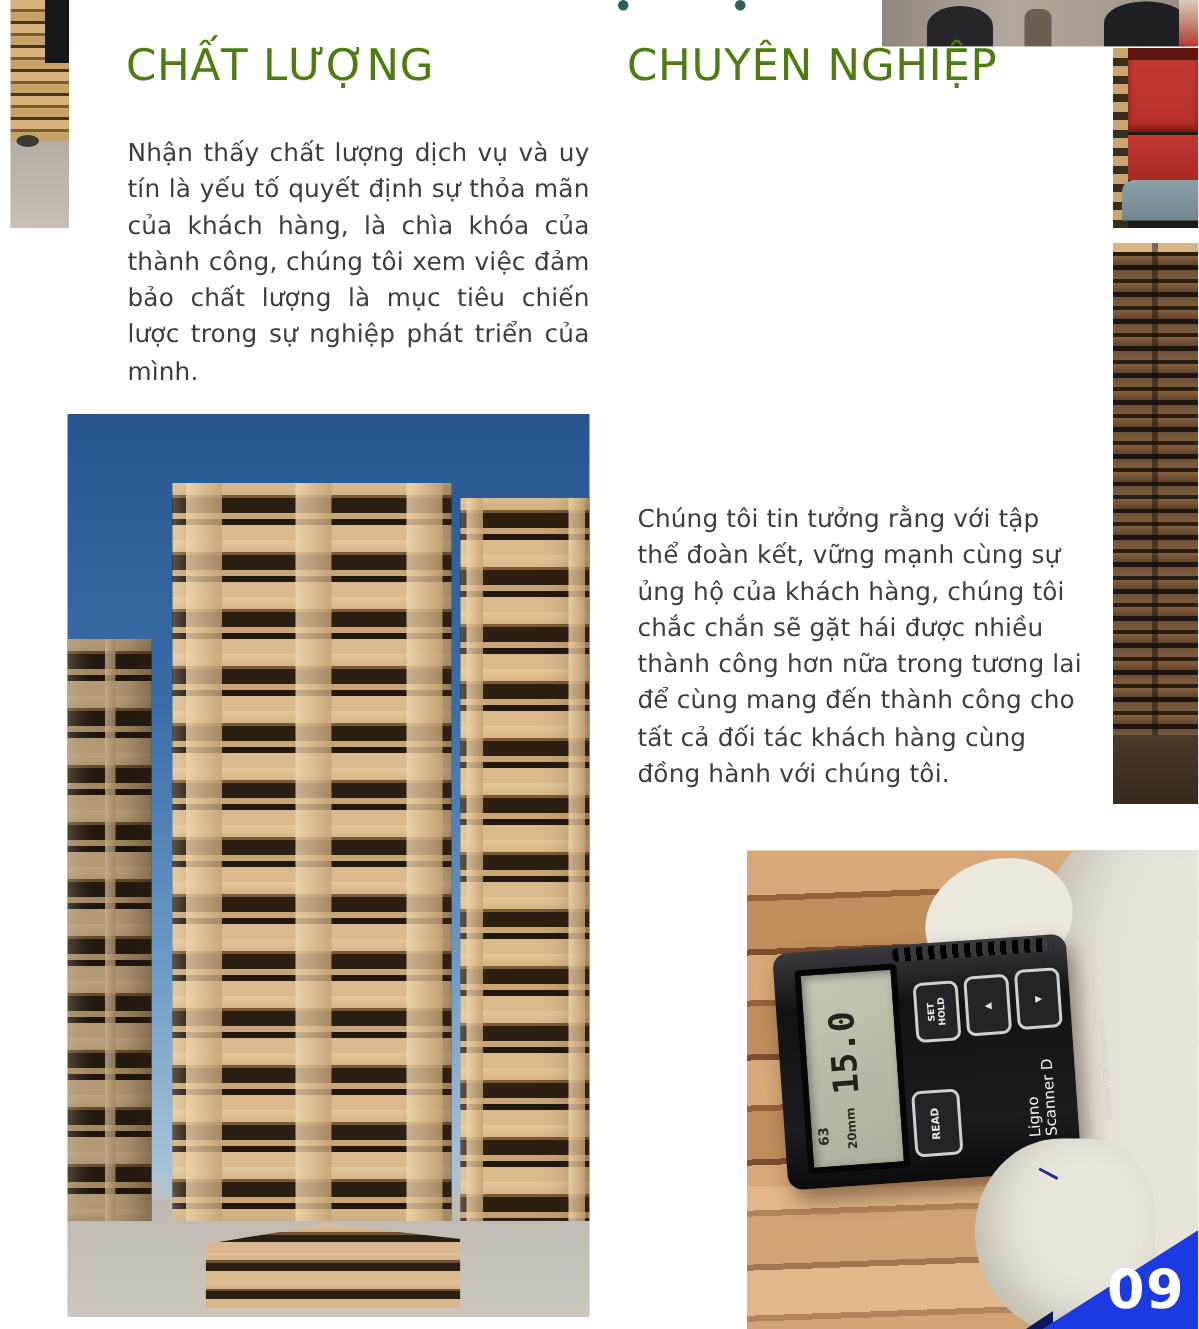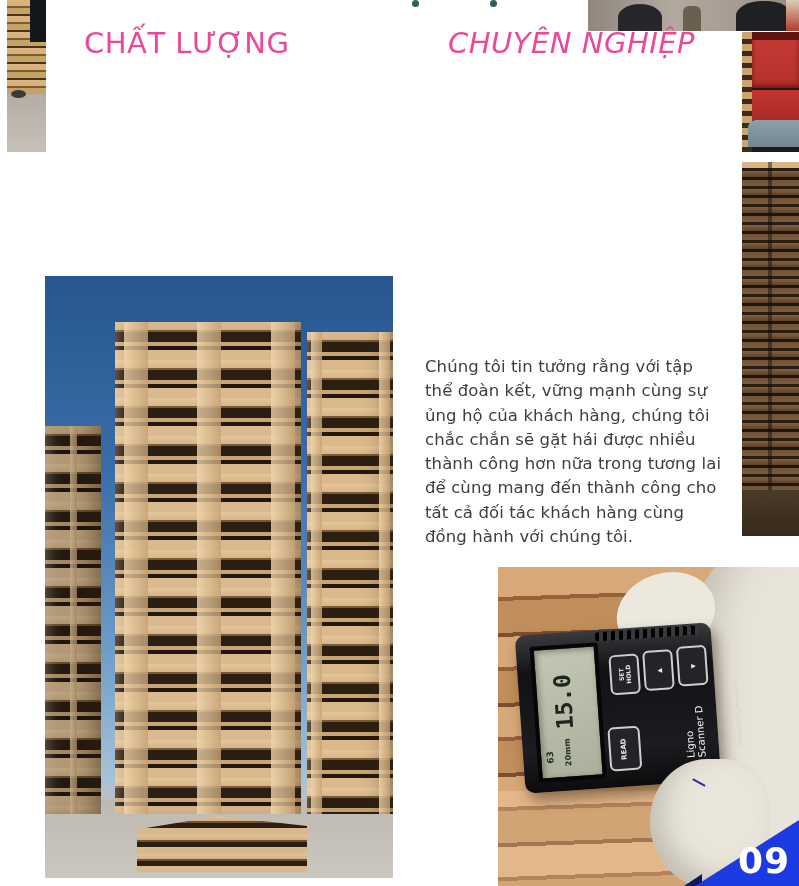--- a/index.html
+++ b/index.html
@@ -1,29 +1,29 @@
 <!DOCTYPE html>
 <html><head>
 <meta charset="utf-8">
 <style>
   html,body{margin:0;padding:0;background:#fff;}
   .page{position:relative;width:799px;height:886px;background:#fff;overflow:hidden;
         font-family:"DejaVu Sans","Liberation Sans",sans-serif;}
   .abs{position:absolute;}
 
   
-  h2{margin:0;font-size:29px;line-height:42px;font-weight:500;letter-spacing:.5px;color:#ec4899;}
+  h2{margin:0;font-size:29px;line-height:42px;font-weight:500;letter-spacing:.5px;color:#4d7c0f;}
   .body-p{margin:0;font-size:16.5px;line-height:24.3px;letter-spacing:.1px;color:#3D3D3D;}
   .just{text-align:justify;}
   .h-quality{left:84px;top:22px;}
   .p-quality{left:85px;top:90px;width:308px;}
-  .h-professional{left:448px;top:22px;font-style:italic;}
+  .h-professional{left:418px;top:22px;}
   .p-professional{left:425px;top:90px;width:296px;}
   .h-effort{left:424px;top:270px;}
-  .p-effort{left:425px;top:334px;width:300px;margin-top:21px;}
+  .p-effort{left:425px;top:334px;width:300px;}
 
   .dot{width:7px;height:7px;border-radius:50%;background:#2D5F5D;top:0;}
   .dot1{left:412px;} .dot2{left:490px;}
 
   
   .ph-left{left:7px;top:0;width:39px;height:152px;overflow:hidden;background:#bdb7ae;}
   .ls-lumber{left:0;top:0;width:39px;height:94px;
     background:repeating-linear-gradient(180deg,#d8b37c 0 6px,#7d5c33 6px 8px,#c6a267 8px 14px,#4a341d 14px 16px);}
   .ls-machine{right:0;top:0;width:16px;height:42px;background:#15181b;}
   .ls-gravel{left:0;bottom:0;width:39px;height:58px;background:linear-gradient(180deg,#b3ada4,#c6c0b7);}
@@ -142,20 +142,21 @@
     <div class="abs rd-grey"></div>
   </div>
 
   <div class="abs ph-timber">
     <div class="abs tb-top"></div>
     <div class="abs tb-crack"></div>
     <div class="abs tb-bottom"></div>
   </div>
 
   <h2 class="abs h-quality">CHẤT LƯỢNG</h2>
+  <p class="abs body-p just p-quality">Nhận thấy chất lượng dịch vụ và uy tín là yếu tố quyết định sự thỏa mãn của khách hàng, là chìa khóa của thành công, chúng tôi xem việc đảm bảo chất lượng là mục tiêu chiến lược trong sự nghiệp phát triển của mình.</p>
 
   <h2 class="abs h-professional">CHUYÊN NGHIỆP</h2>
 
   <p class="abs body-p p-effort">Chúng tôi tin tưởng rằng với tập thể đoàn kết, vững mạnh cùng sự ủng hộ của khách hàng, chúng tôi chắc chắn sẽ gặt hái được nhiều thành công hơn nữa trong tương lai để cùng mang đến thành công cho tất cả đối tác khách hàng cùng đồng hành với chúng tôi.</p>
 
   <div class="abs ph-pallets">
     <div class="abs ground"></div>
     <div class="abs tower tw-left">
       <div class="post p2"></div>
     </div>

